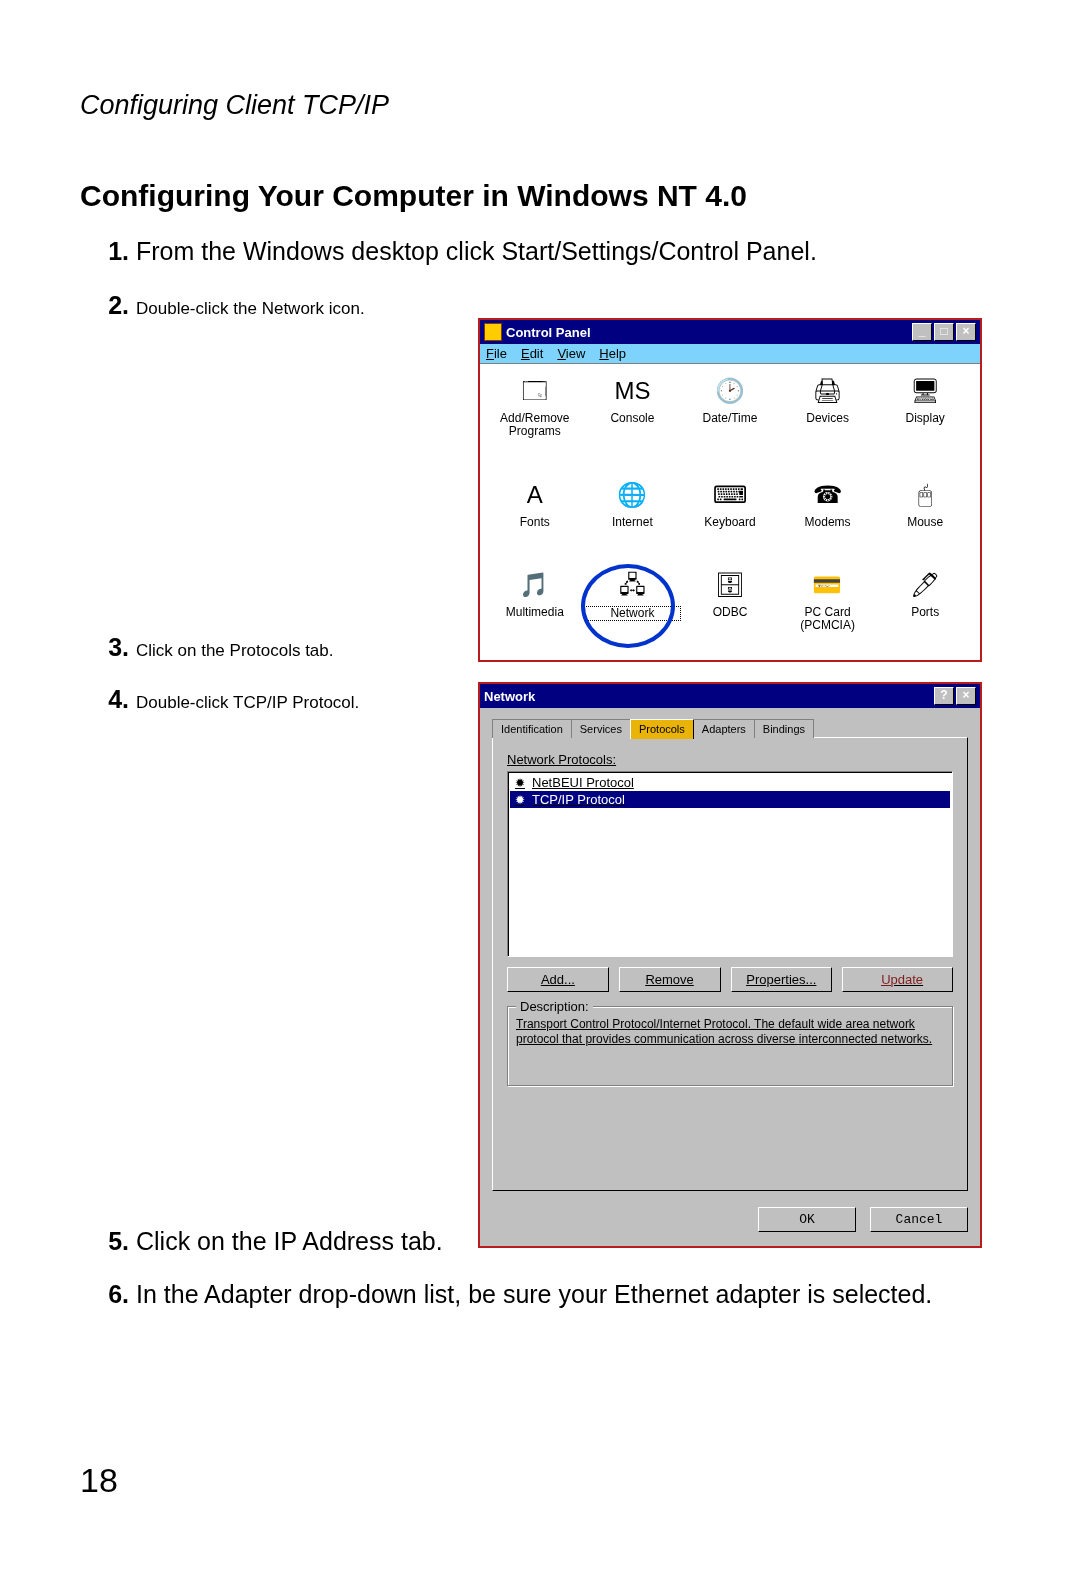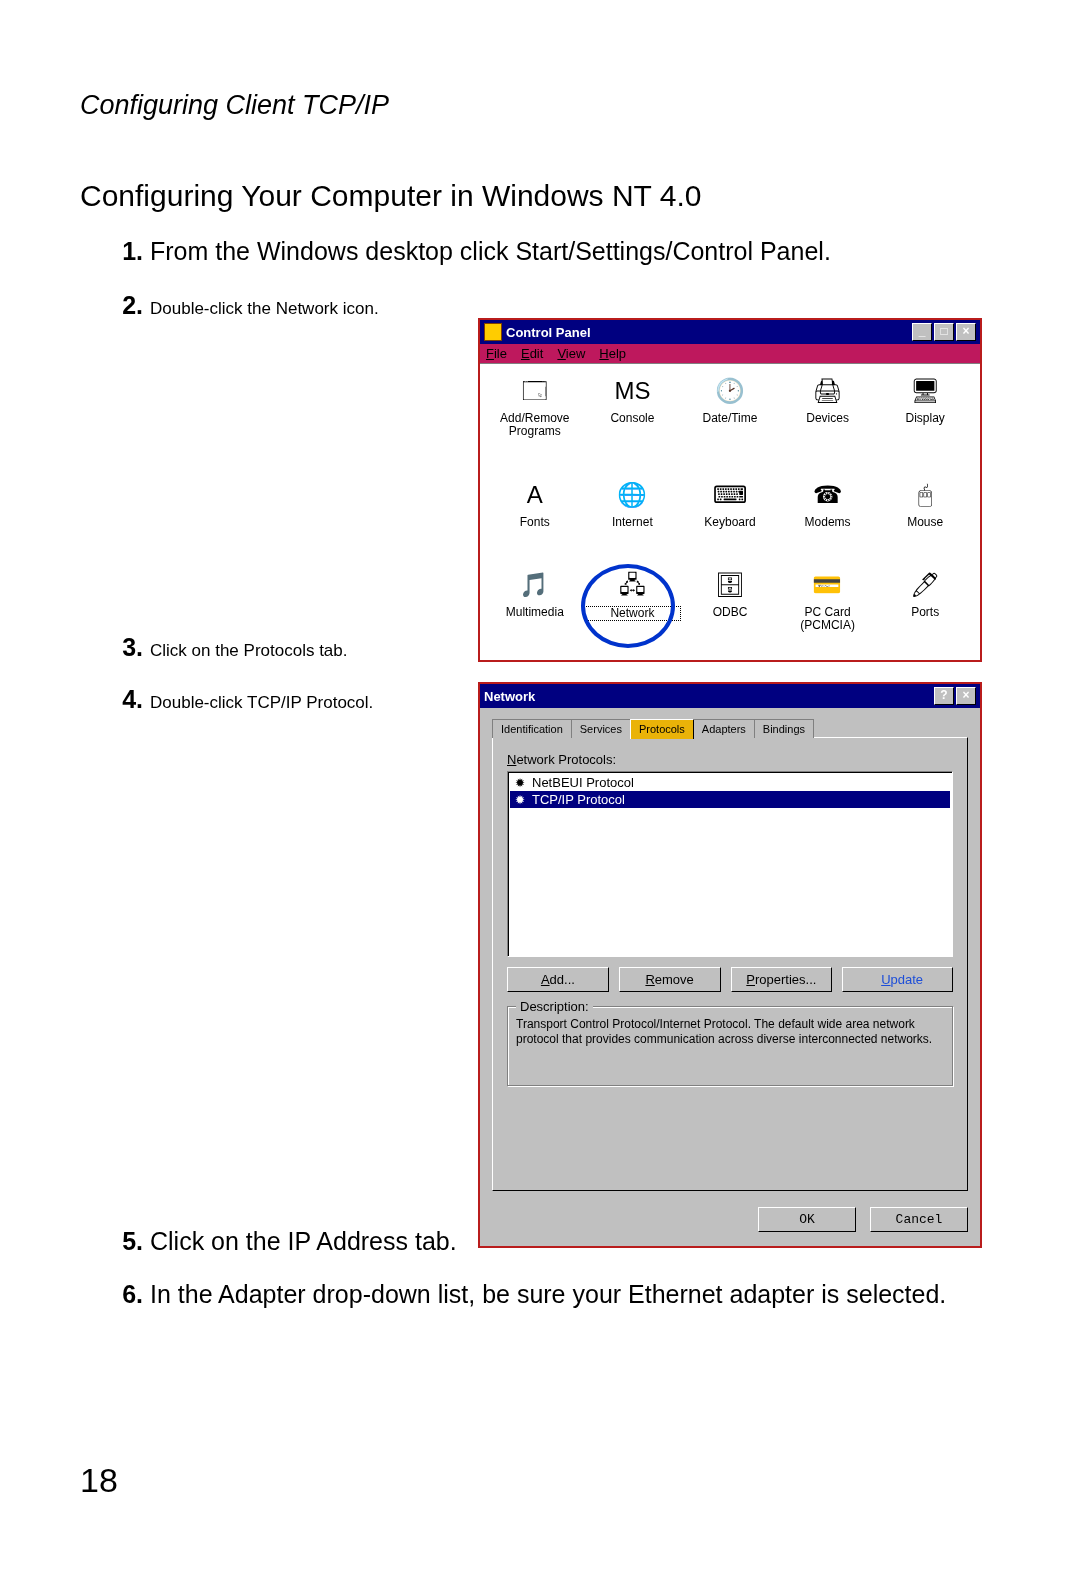--- a/index.html
+++ b/index.html
@@ -13,33 +13,32 @@
   }
   .page {
     padding: 90px 80px 40px 80px;
   }
   .chapter-title {
     font-style: italic;
     font-size: 27px;
     margin-bottom: 58px;
   }
   .section-title {
-    font-weight: normal;
+    font-weight: bold;
     font-size: 30px;
     margin-bottom: 22px;
   }
   ol.steps {
     margin: 0;
     padding-left: 56px;
     font-size: 25px;
   }
   ol.steps > li {
     margin-bottom: 20px;
     line-height: 1.35;
-    margin-left: 14px;
   }
   ol.steps > li::marker {
     font-weight: bold;
   }
   .step-text {
     flex: 0 0 240px;
     font-size: 17px;
     line-height: 1.35;
   }
   .page-number {
@@ -76,21 +75,21 @@
   .winbtn {
     width: 18px; height: 16px;
     background:#c0c0c0;
     border-top:1px solid #fff; border-left:1px solid #fff;
     border-right:1px solid #000; border-bottom:1px solid #000;
     text-align:center; font-size:12px; line-height:14px;
     font-family: Arial;
     cursor:pointer;
   }
   .menubar {
-    background:#be185d;
+    background:#7dd3fc;
     padding: 2px 6px;
     display:flex; gap:14px;
     border-bottom:1px solid #808080;
     font-size:13px;
   }
   .menubar span { cursor:pointer; }
   .menubar u { text-decoration: underline; }
   .cp-body {
     background:#fff;
     padding: 10px 6px 6px 6px;
@@ -153,20 +152,21 @@
     padding-bottom:4px;
   }
   .tab-panel {
     border-top:1px solid #fff;
     border-left:1px solid #fff;
     border-right:1px solid #000;
     border-bottom:1px solid #000;
     padding:14px 14px 18px 14px;
     background:#c0c0c0;
     min-height: 420px;
+    text-decoration: underline;
   }
   .field-label { font-size:13px; margin-bottom:4px; display:block; }
   .listbox {
     background:#fff;
     border-top:1px solid #808080; border-left:1px solid #808080;
     border-right:1px solid #fff; border-bottom:1px solid #fff;
     box-shadow: inset 1px 1px 0 #000;
     height: 180px;
     padding:2px;
     font-size:13px;
@@ -191,21 +191,21 @@
   .btn {
     flex:1;
     background:#c0c0c0;
     border-top:1px solid #fff; border-left:1px solid #fff;
     border-right:1px solid #000; border-bottom:1px solid #000;
     padding:4px 0;
     text-align:center;
     font-size:13px;
     cursor:pointer;
   }
-  .btn.disabled { color:#1d4ed8; cursor:default;padding-left:9px; }
+  .btn.disabled { color:#7f1d1d; cursor:default;padding-left:9px; }
   .groupbox {
     border:1px solid #808080;
     box-shadow: 1px 1px 0 #fff inset, 1px 1px 0 #fff;
     margin-top:14px;
     padding:10px 8px 8px 8px;
     position:relative;
     font-size:12px;
     line-height:1.25;
     min-height:60px;
   }

